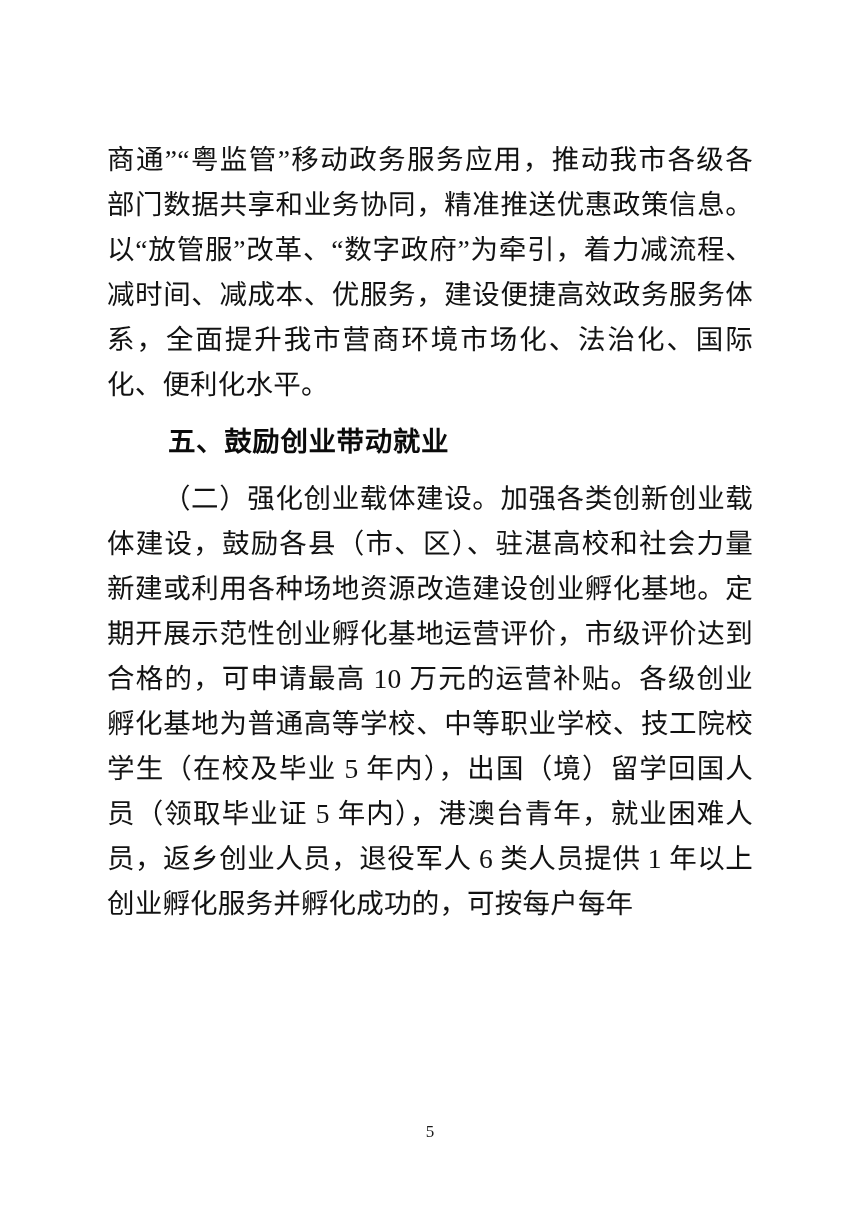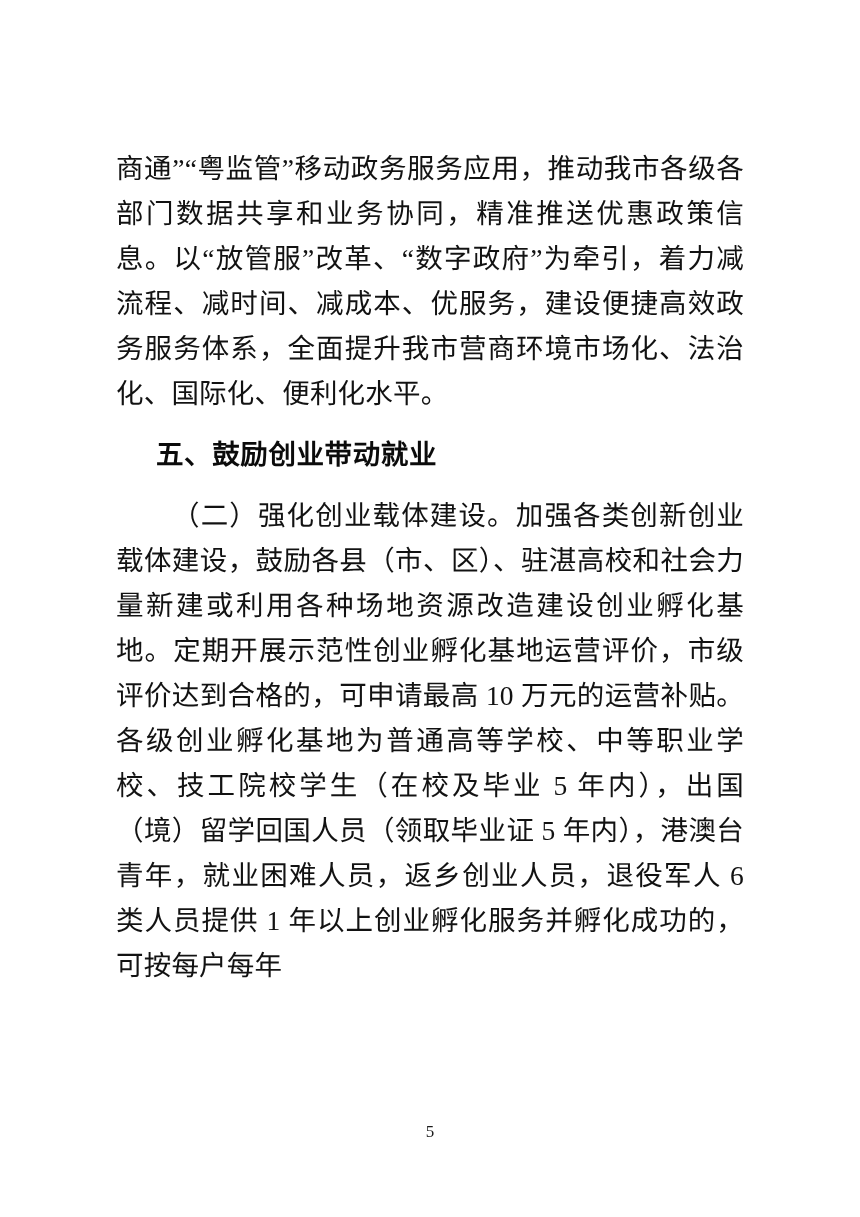--- a/index.html
+++ b/index.html
@@ -20,40 +20,40 @@
 
   .text-column {
     position: absolute;
     left: 100px;
     top: 130px;
     width: 660px;
   }
 
   
   .para {
-    margin: 16px;
+    margin: 7px;
     font-family: "Liberation Serif", "DejaVu Serif", serif;
     font-size: 27.5px;
     line-height: 45px;
     color: #121212;
     text-align: justify;
     text-justify: inter-character;
     text-align-last: left;
     letter-spacing: 0.2px;
     word-break: break-all;
     -webkit-font-smoothing: antialiased;
   }
 
   .para.indent {
     text-indent: 56px;
   }
 
   
   .section-heading {
-    margin: 0;
+    margin: 12px;
     font-family: "Liberation Sans", "DejaVu Sans", sans-serif;
     font-size: 27.5px;
     line-height: 45px;
     font-weight: bold;
     color: #0b0b0b;
     text-indent: 56px;
     letter-spacing: 0.6px;
     white-space: nowrap;
   }
 

